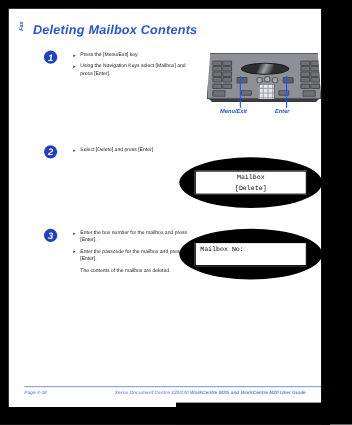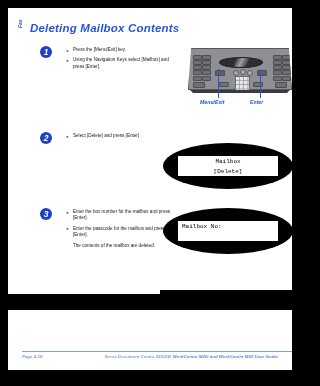--- a/index.html
+++ b/index.html
@@ -11,21 +11,21 @@
     width: 300px;
     height: 386px;
     font-family: "Liberation Sans", sans-serif;
     position: relative;
     overflow: hidden;
   }
   #page {
     position: absolute;
     left: 0; top: 0;
     width: 300px;
-    height: 310px;
+    height: 386px;
     background: #000000;
   }
   
   .paper {
     position: absolute;
     left: 8px;
     top: 8px;
     width: 284px;
     height: 362px;
     background: #ffffff;

